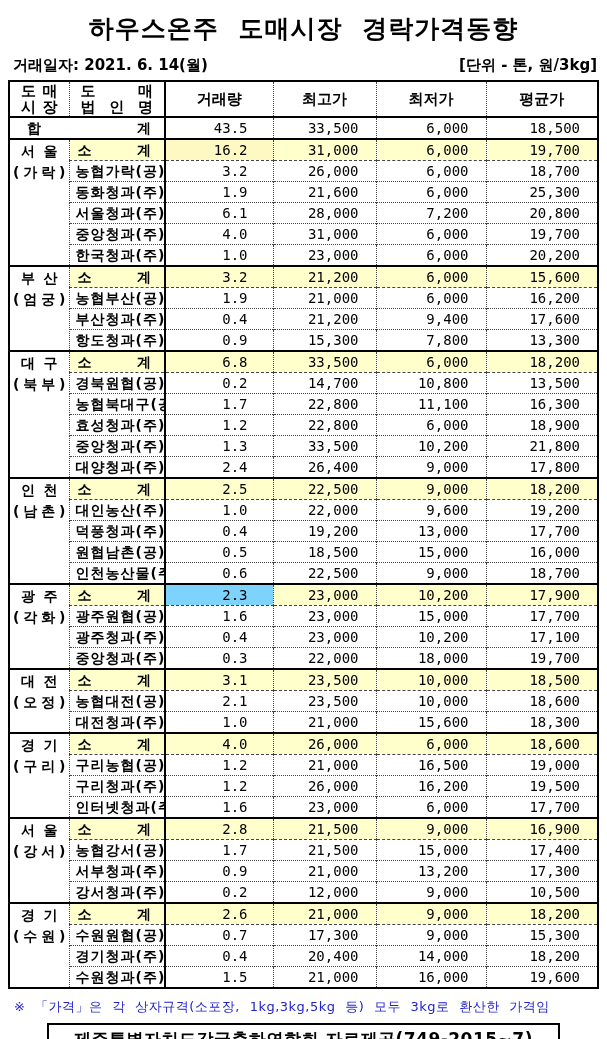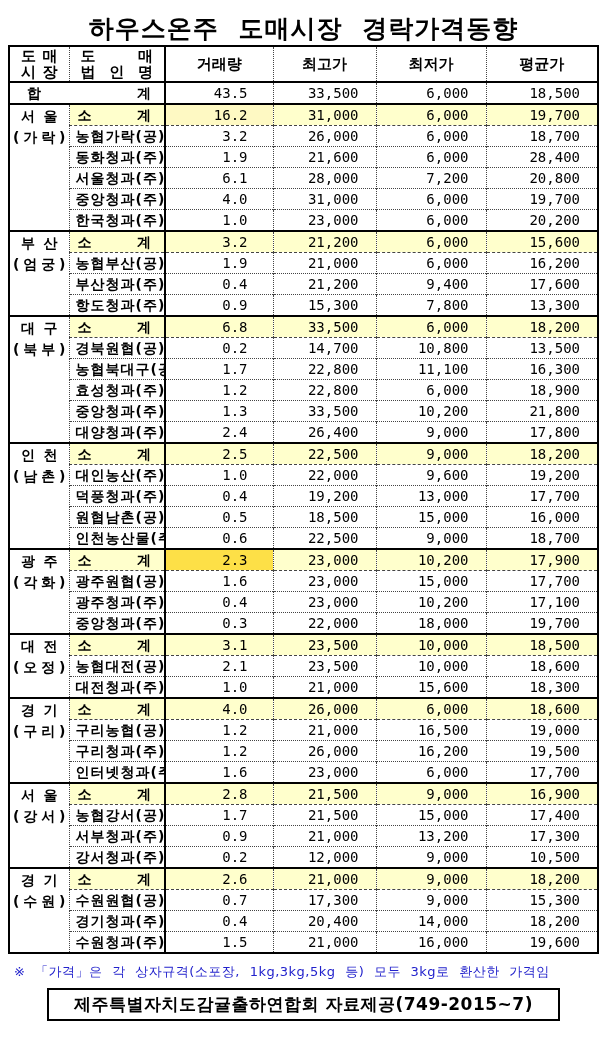--- a/index.html
+++ b/index.html
@@ -57,20 +57,24 @@
     border:2px solid #000;font-size:17px;font-weight:bold;text-align:center;letter-spacing:0.5px;
   }
 </style>
 </head>
 <body>
 
 <div class="page">
 
   <div class="title">하우스온주 도매시장 경락가격동향</div>
 
+  <div class="meta">
+    <span>거래일자: 2021. 6. 14(월)</span>
+    <span>[단위 - 톤, 원/3kg]</span>
+  </div>
 
   <table class="price-table">
     <colgroup>
       <col style="width:60px">
         <col style="width:96px">
         <col style="width:108px">
       <col style="width:103px">
         <col style="width:110px">
         <col style="width:112px">
     </colgroup>
@@ -145,21 +149,21 @@
           <td class="c3 num vol">3.2</td>
           <td class="c4 num price">26,000</td>
           <td class="c5 num price">6,000</td>
           <td class="c6 num price">18,700</td>
         </tr>
         <tr class="sep-dotted">
           <td class="c2 name">동화청과(주)</td>
           <td class="c3 num vol">1.9</td>
           <td class="c4 num price">21,600</td>
           <td class="c5 num price">6,000</td>
-          <td class="c6 num price">28,400</td>
+          <td class="c6 num price">25,300</td>
         </tr>
         <tr class="sep-dotted">
           <td class="c2 name">서울청과(주)</td>
           <td class="c3 num vol">6.1</td>
           <td class="c4 num price">28,000</td>
           <td class="c5 num price">7,200</td>
           <td class="c6 num price">20,800</td>
         </tr>
         <tr class="sep-dotted">
           <td class="c2 name">중앙청과(주)</td>
@@ -343,21 +347,21 @@
               <span>화</span>
               <span>)</span>
             </div>
           </td>
           <td class="c2" style="background: rgb(255, 255, 204);">
             <div class="spread-label">
               <span>소</span>
               <span>계</span>
             </div>
           </td>
-          <td class="c3 num vol" style="background: #fde047;">2.3</td>
+          <td class="c3 num vol" style="background: #7dd3fc;">2.3</td>
           <td class="c4 num price" style="background: rgb(255, 255, 204);">23,000</td>
           <td class="c5 num price" style="background: rgb(255, 255, 204);">10,200</td>
           <td class="c6 num price" style="background: rgb(255, 255, 204);">17,900</td>
         </tr>
         <tr class="sep-dashed">
           <td class="c2 name">광주원협(공)</td>
           <td class="c3 num vol">1.6</td>
           <td class="c4 num price">23,000</td>
           <td class="c5 num price">15,000</td>
           <td class="c6 num price">17,700</td>

